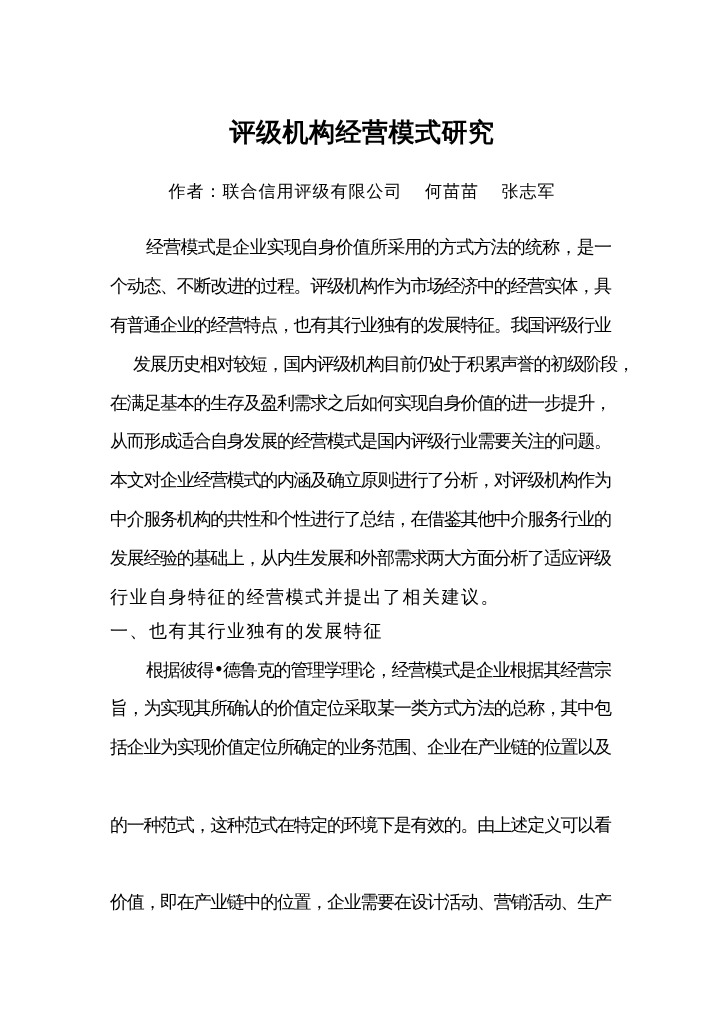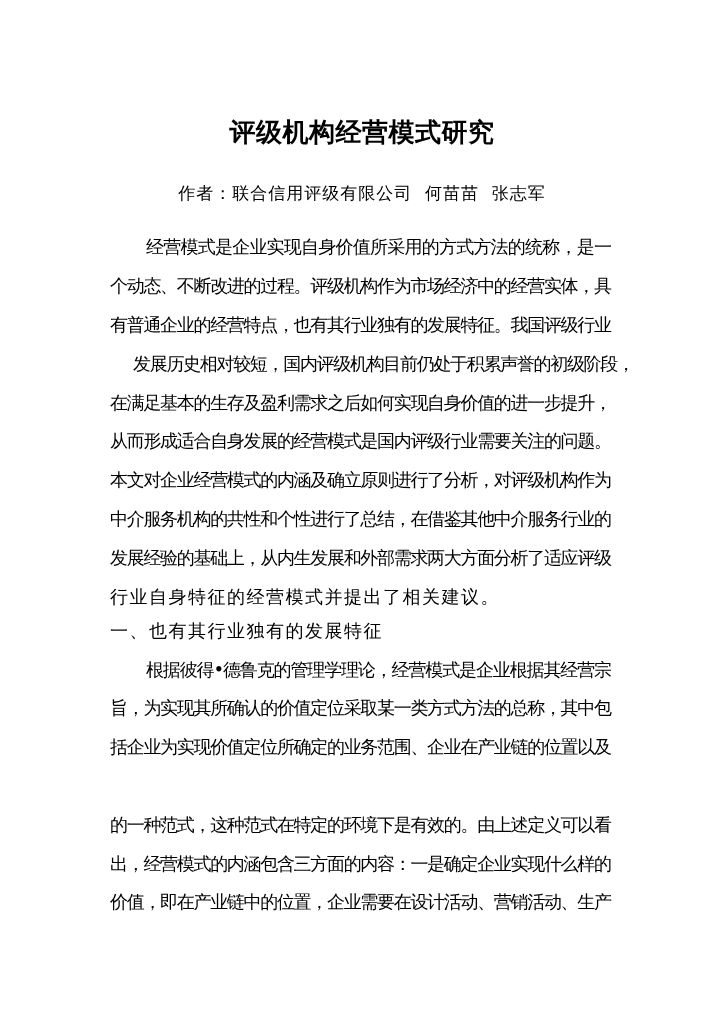--- a/index.html
+++ b/index.html
@@ -73,35 +73,34 @@
       letter-spacing: 1.5px;
     }
   </style>
 </head>
 <body>
 
 <div class="page">
 
   <div class="title">评级机构经营模式研究</div>
 
-  <div class="author" style="white-space: pre;">作者：联合信用评级有限公司  何苗苗  张志军</div>
+  <div class="author" style="white-space: pre; font-family: Liberation Mono, monospace;">作者：联合信用评级有限公司  何苗苗  张志军</div>
 
   <div class="line indent" style="top: 235px; letter-spacing: -0.769231px; text-align-last: left;">经营模式是企业实现自身价值所采用的方式方法的统称，是一</div>
   <div class="line" style="top: 274px; letter-spacing: -1.31034px; text-align-last: left;">个动态、不断改进的过程。评级机构作为市场经济中的经营实体，具</div>
   <div class="line" style="top: 313px; letter-spacing: -1.31034px; text-align-last: left;">有普通企业的经营特点，也有其行业独有的发展特征。我国评级行业</div>
   <div class="line" style="top: 352px; letter-spacing: -1.31034px; text-align-last: left; margin-left: 23px;">发展历史相对较短，国内评级机构目前仍处于积累声誉的初级阶段，</div>
   <div class="line" style="top: 391px; letter-spacing: -1.31034px; text-align-last: left;">在满足基本的生存及盈利需求之后如何实现自身价值的进一步提升，</div>
   <div class="line" style="top: 429px; letter-spacing: -1.31034px; text-align-last: left;">从而形成适合自身发展的经营模式是国内评级行业需要关注的问题。</div>
   <div class="line" style="top: 468px; letter-spacing: -1.31034px; text-align-last: left;">本文对企业经营模式的内涵及确立原则进行了分析，对评级机构作为</div>
   <div class="line" style="top: 507px; letter-spacing: -1.31034px; text-align-last: left;">中介服务机构的共性和个性进行了总结，在借鉴其他中介服务行业的</div>
   <div class="line" style="top: 546px; letter-spacing: -1.31034px; text-align-last: left;">发展经验的基础上，从内生发展和外部需求两大方面分析了适应评级</div>
   <div class="line last" style="top: 585px; letter-spacing: 1.5px;">行业自身特征的经营模式并提出了相关建议。</div>
 
   <div class="heading" style="top:619px;">一、也有其行业独有的发展特征</div>
 
   <div class="line indent" style="top: 658px; letter-spacing: -1.13426px; text-align-last: left;">根据彼得•德鲁克的管理学理论，经营模式是企业根据其经营宗</div>
   <div class="line" style="top: 696px; letter-spacing: -1.31034px; text-align-last: left;">旨，为实现其所确认的价值定位采取某一类方式方法的总称，其中包</div>
   <div class="line" style="top: 735px; letter-spacing: -1.31034px; text-align-last: left;">括企业为实现价值定位所确定的业务范围、企业在产业链的位置以及</div>
   <div class="line" style="top: 813px; letter-spacing: -1.31034px; text-align-last: left;">的一种范式，这种范式在特定的环境下是有效的。由上述定义可以看</div>
-  <div class="line" style="top: 852px; letter-spacing: -1.31034px; text-align-last: left;">出，经营模式的内涵包含三方面的内容：一是确定企业实现什么样的</div>
   <div class="line" style="top: 890px; letter-spacing: -1.31034px; text-align-last: left;">价值，即在产业链中的位置，企业需要在设计活动、营销活动、生产</div>
 
 </div>
 
 </body></html>

